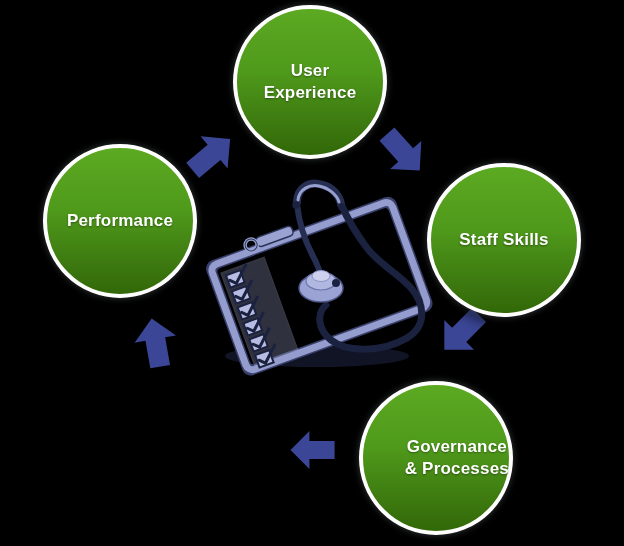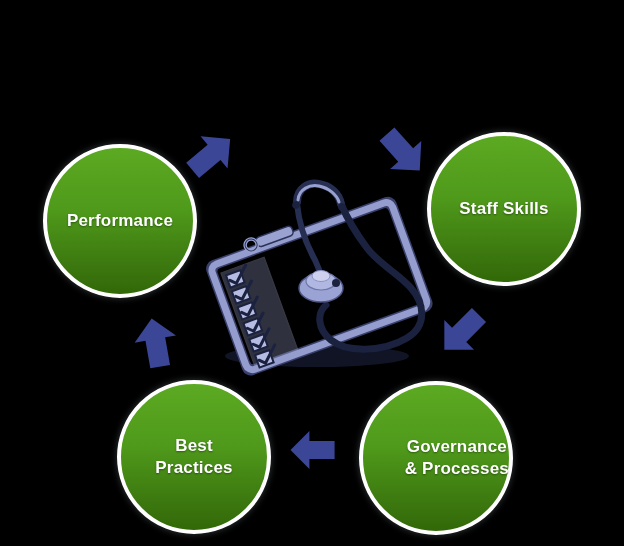--- a/index.html
+++ b/index.html
@@ -13,21 +13,21 @@
     background:linear-gradient(180deg,#5ca922 0%,#4f9a1b 42%,#3d7a10 78%,#326808 100%);
     display:flex;align-items:center;justify-content:center;
     box-shadow:0 0 7px rgba(150,160,170,.35), 0 6px 14px rgba(0,0,0,.65);
   }
   .node-label{
     color:#ffffff;font-weight:bold;font-size:17px;line-height:1.3;
     text-align:center;white-space:pre-line;letter-spacing:.2px;
     text-shadow:0 1px 2px rgba(0,0,0,.4);
   }
   .node-ue{left:233px;top:5px;}
-  .node-ss{left:427px;top:132px;}
+  .node-ss{left:427px;top:163px;}
   .node-gp{left:359px;top:381px;justify-content:flex-end;}
   .node-bp{left:117px;top:380px;}
   .node-pf{left:43px;top:144px;}
   .arrow{position:absolute;width:70px;height:70px;overflow:visible;}
   .arrow path{fill:#3b4697;}
   .a1{left:176px;top:120px;}
   .a2{left:368px;top:117px;}
   .a3{left:427px;top:297px;}
   .a4{left:278px;top:415px;}
   .a5{left:121px;top:308px;}
@@ -104,28 +104,28 @@
   <svg class="arrow a3" viewBox="0 0 70 70">
     <path transform="rotate(135 35 35)" d="M 11,25 H 39 V 14 L 60,35 L 39,56 V 45 H 11 Z"></path>
   </svg>
   <svg class="arrow a4" viewBox="0 0 70 70">
     <path transform="rotate(180 35 35) translate(35,35) scale(0.9) translate(-35,-35)" d="M 11,25 H 39 V 14 L 60,35 L 39,56 V 45 H 11 Z"></path>
   </svg>
   <svg class="arrow a5" viewBox="0 0 70 70">
     <path transform="rotate(-100 35 35)" d="M 11,25 H 39 V 14 L 60,35 L 39,56 V 45 H 11 Z"></path>
   </svg>
 
+  <div class="node node-ue">
+    <div class="node-label">User
+Experience</div>
+  </div>
   <div class="node node-ss">
     <div class="node-label">Staff Skills</div>
   </div>
   <div class="node node-gp">
     <div class="node-label">Governance
 &amp; Processes</div>
-  </div>
-  <div class="node node-bp">
-    <div class="node-label">Best
-Practices</div>
   </div>
   <div class="node node-pf">
     <div class="node-label">Performance</div>
   </div>
 
 </div>
 
 </body></html>

